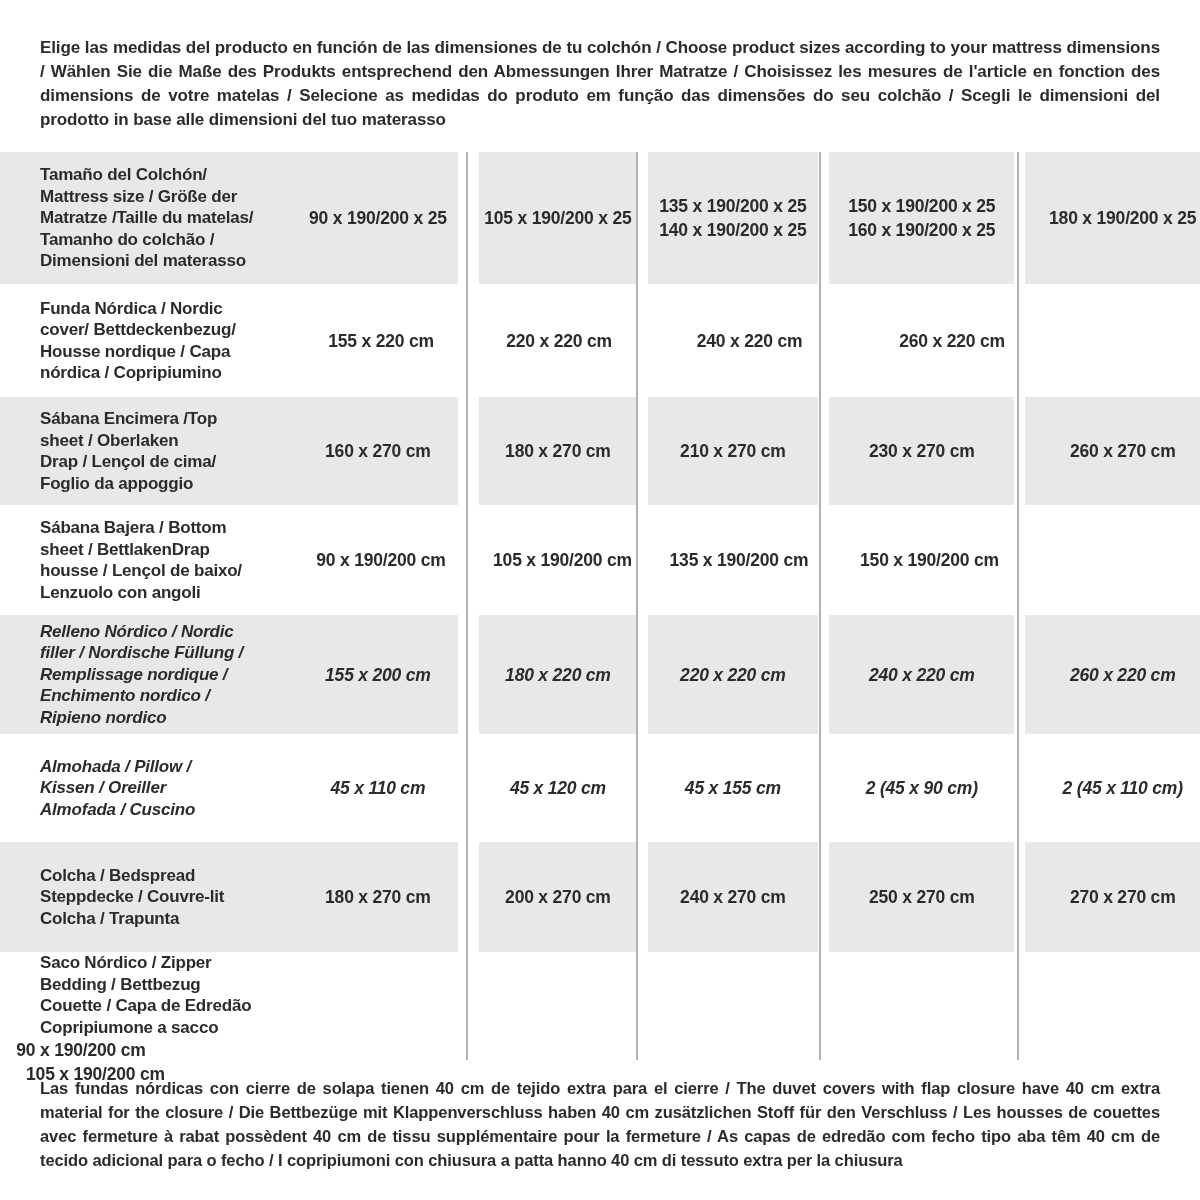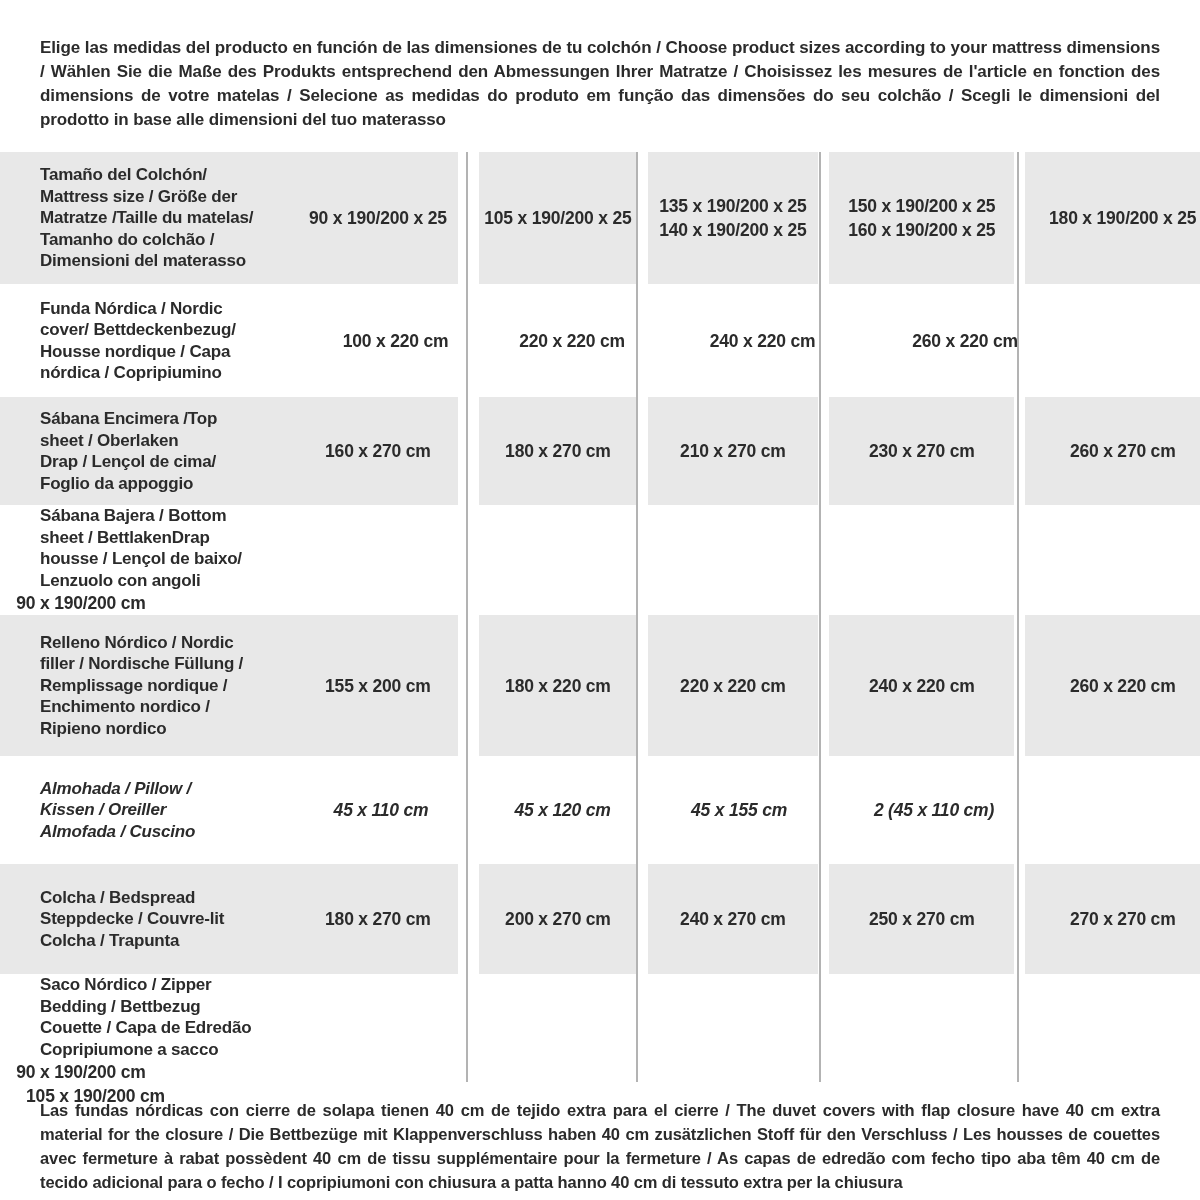--- a/index.html
+++ b/index.html
@@ -21,22 +21,22 @@
 
   .size-table {
     position:relative;
     width:1200px;
     margin-top:20px;
   }
   .row { display:flex; }
   .row:nth-child(1) { height:132px; }
   .row:nth-child(2) { height:113px; }
   .row:nth-child(3) { height:108px; }
-  .row:nth-child(4) { height:110px;flex-direction:column; }
-  .row:nth-child(5) { height:141px; }
+  .row:nth-child(4) { height:110px; }
+  .row:nth-child(5) { height:119px;font-style:italic; }
   .row:nth-child(6) { height:108px;font-style:italic; }
   .row:nth-child(7) { height:110px; }
   .row:nth-child(8) { height:108px;flex-direction:column; }
   .cell {
     box-sizing:border-box;
     display:flex;
     align-items:center;
     white-space:pre-line;
     letter-spacing:-0.2px;
   }
@@ -89,21 +89,21 @@
 140 x 190/200 x 25</div>
     <div class="cell v v4">150 x 190/200 x 25
 160 x 190/200 x 25</div>
     <div class="cell v v5">180 x 190/200 x 25</div>
   </div>
   <div class="row">
     <div class="cell label">Funda Nórdica /  Nordic
 cover/ Bettdeckenbezug/
 Housse nordique  / Capa
 nórdica / Copripiumino</div>
-    <div class="cell v v2">100 x 220 cm</div>
+    <div class="cell v v1">155 x 220 cm</div>
     <div class="cell v v3">220 x 220 cm</div>
     <div class="cell v v4">240 x 220 cm</div>
     <div class="cell v v5">260 x 220 cm</div>
   </div>
   <div class="row">
     <div class="cell label">Sábana Encimera /Top
 sheet / Oberlaken
 Drap / Lençol de cima/
 Foglio da appoggio</div>
     <div class="cell v v1">160 x 270 cm</div>
@@ -134,20 +134,21 @@
     <div class="cell v v4">240 x 220 cm</div>
     <div class="cell v v5">260 x 220 cm</div>
   </div>
   <div class="row">
     <div class="cell label">Almohada  / Pillow /
 Kissen / Oreiller
 Almofada / Cuscino</div>
     <div class="cell v v1">45 x 110 cm</div>
     <div class="cell v v2">45 x 120 cm</div>
     <div class="cell v v3">45 x 155 cm</div>
+    <div class="cell v v4">2 (45 x 90 cm)</div>
     <div class="cell v v5">2 (45 x 110 cm)</div>
   </div>
   <div class="row">
     <div class="cell label">Colcha / Bedspread
 Steppdecke / Couvre-lit
 Colcha / Trapunta</div>
     <div class="cell v v1">180 x 270 cm</div>
     <div class="cell v v2">200 x 270 cm</div>
     <div class="cell v v3">240 x 270 cm</div>
     <div class="cell v v4">250 x 270 cm</div>

